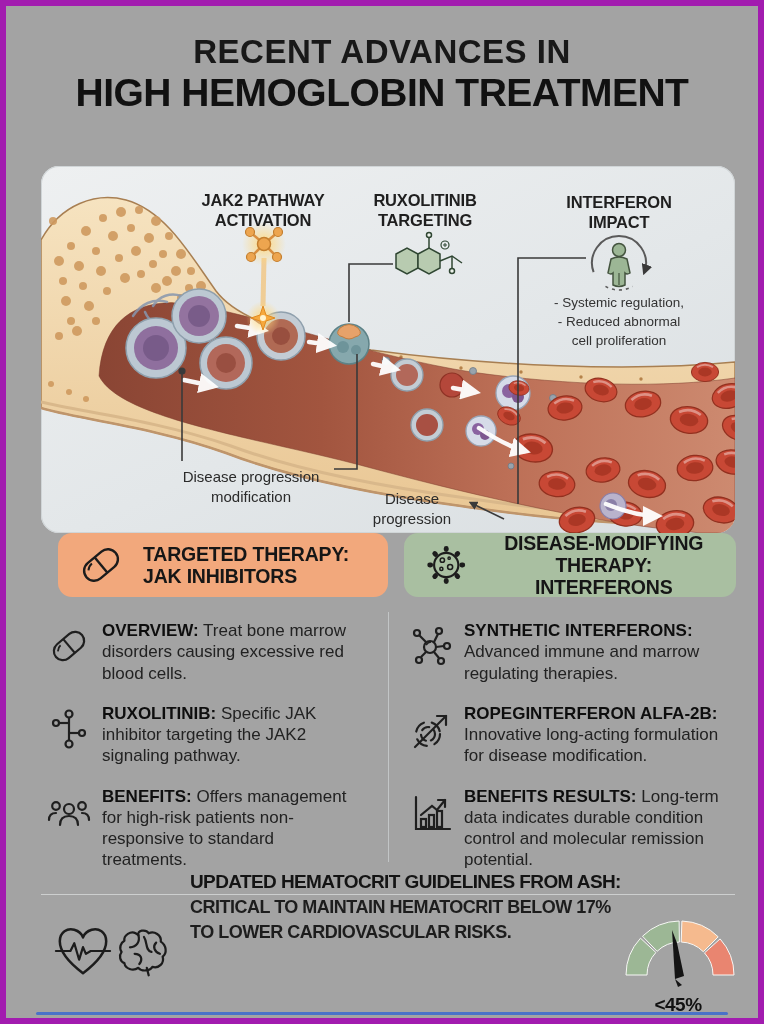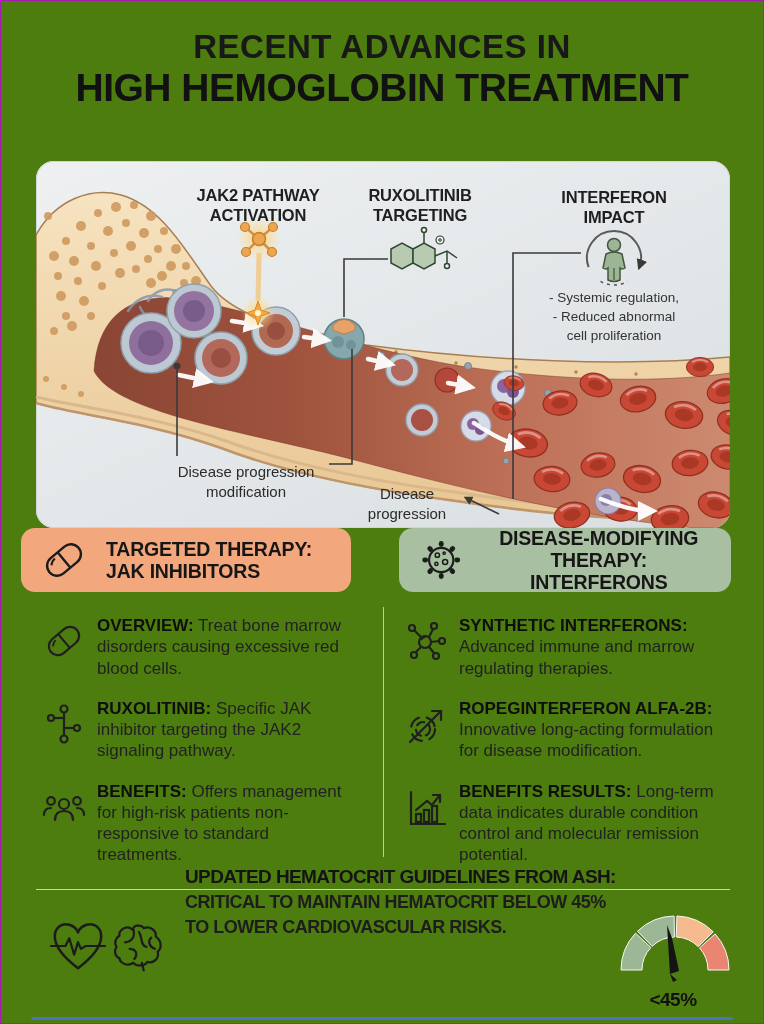--- a/index.html
+++ b/index.html
@@ -1,35 +1,35 @@
 <!DOCTYPE html>
 <html><head>
 <meta charset="utf-8">
 <style>
   html,body{margin:0;padding:0;background:#e9e9e7;}
-  .page{position:relative;width:764px;height:1024px;margin:0 auto;background:#4d7c0f;
-        border:1px solid #a21caf;box-sizing:border-box;overflow:hidden;
+  .page{position:relative;width:764px;height:1024px;margin:0 auto;background:#a3a3a3;
+        border:6px solid #a21caf;box-sizing:border-box;overflow:hidden;
         font-family:"Liberation Sans",sans-serif;color:#1a1a1a;}
   
   .title{position:absolute;top:28px;left:0;right:0;text-align:center;line-height:1.12;}
   .t1{font-size:33px;font-weight:600;letter-spacing:.5px;color:#181818;}
   .t2{font-size:39px;font-weight:800;letter-spacing:-.5px;color:#111;}
   
   .panel{position:absolute;left:35px;top:133px;width:694px;height:367px;border-radius:18px;
          overflow:hidden;background:linear-gradient(155deg,#eef0f1 0%,#e3e7e9 55%,#d9dee1 100%);
          box-shadow:inset 0 0 0 1px #d0d5d7;margin-top:27px;}
   .panel svg{display:block;width:694px;height:367px;}
   svg text{font-family:"Liberation Sans",sans-serif;}
   .svg-label{font-weight:bold;font-size:16.5px;fill:#1f1f1f;letter-spacing:-.2px;}
   .svg-note{font-size:15px;fill:#2b2b2b;}
   .svg-bullet{font-size:13.5px;fill:#333;}
   
   .badge{position:absolute;top:527px;height:64px;border-radius:14px;display:flex;
          align-items:center;gap:15px;padding:0 16px;box-sizing:border-box;}
-  .badge-left{left:20px;width:330px;}
+  .badge-left{left:52px;width:330px;}
   .badge-right{left:398px;width:332px;}
   .badge-text{font-size:19.5px;font-weight:800;line-height:1.13;letter-spacing:-.2px;color:#161616;}
   
   .col{position:absolute;top:614px;width:334px;}
   .col-left{left:36px;}
   .col-right{left:398px;}
   .item{display:flex;gap:6px;margin-bottom:19px;align-items:flex-start;}
   .item-icon{flex:0 0 54px;display:flex;justify-content:center;padding-top:3px;}
   .item-text{margin:0;font-size:17px;line-height:1.25;color:#222;width:256px;}
   .item-text b{color:#0e0e0e;}
@@ -465,21 +465,21 @@
         <path d="M24,13 C26,20 22,26 15,26"></path>
         <path d="M30,15 C34,21 31,29 38,31"></path>
         <path d="M20,33 C27,33 29,39 25,44"></path>
         <path d="M43,21 C39,25 41,31 47,33"></path>
         <path d="M33,48 L35,56"></path>
       </g>
     </svg>
   </div>
   <div class="f-text">
     <div class="f-h">UPDATED HEMATOCRIT GUIDELINES FROM ASH:</div>
-    <div class="f-l">CRITICAL TO MAINTAIN HEMATOCRIT BELOW 45%</div>
+    <div class="f-l">CRITICAL TO MAINTAIN HEMATOCRIT BELOW 17%</div>
     <div class="f-l">TO LOWER CARDIOVASCULAR RISKS.</div>
   </div>
 
   <div class="gauge">
     <svg width="122" height="112" viewBox="0 0 122 110">
       <g stroke="#f7f7f5" stroke-width="1">
         <path d="M6,62 A54,54 0 0 1 20.5,25.2 L35.9,39.5 A33,33 0 0 0 27,62 Z" fill="#9cb795"></path>
         <path d="M22.5,23.2 A54,54 0 0 1 59.1,8 L59.4,29 A33,33 0 0 0 37.1,38.3 Z" fill="#9cb795"></path>
         <path d="M61.9,8 A54,54 0 0 1 98.2,23.8 L83.3,38.7 A33,33 0 0 0 61.2,29 Z" fill="#f5ba8e"></path>
         <path d="M100.1,25.9 A54,54 0 0 1 114,62 L93,62 A33,33 0 0 0 84.5,39.9 Z" fill="#e98570"></path>

